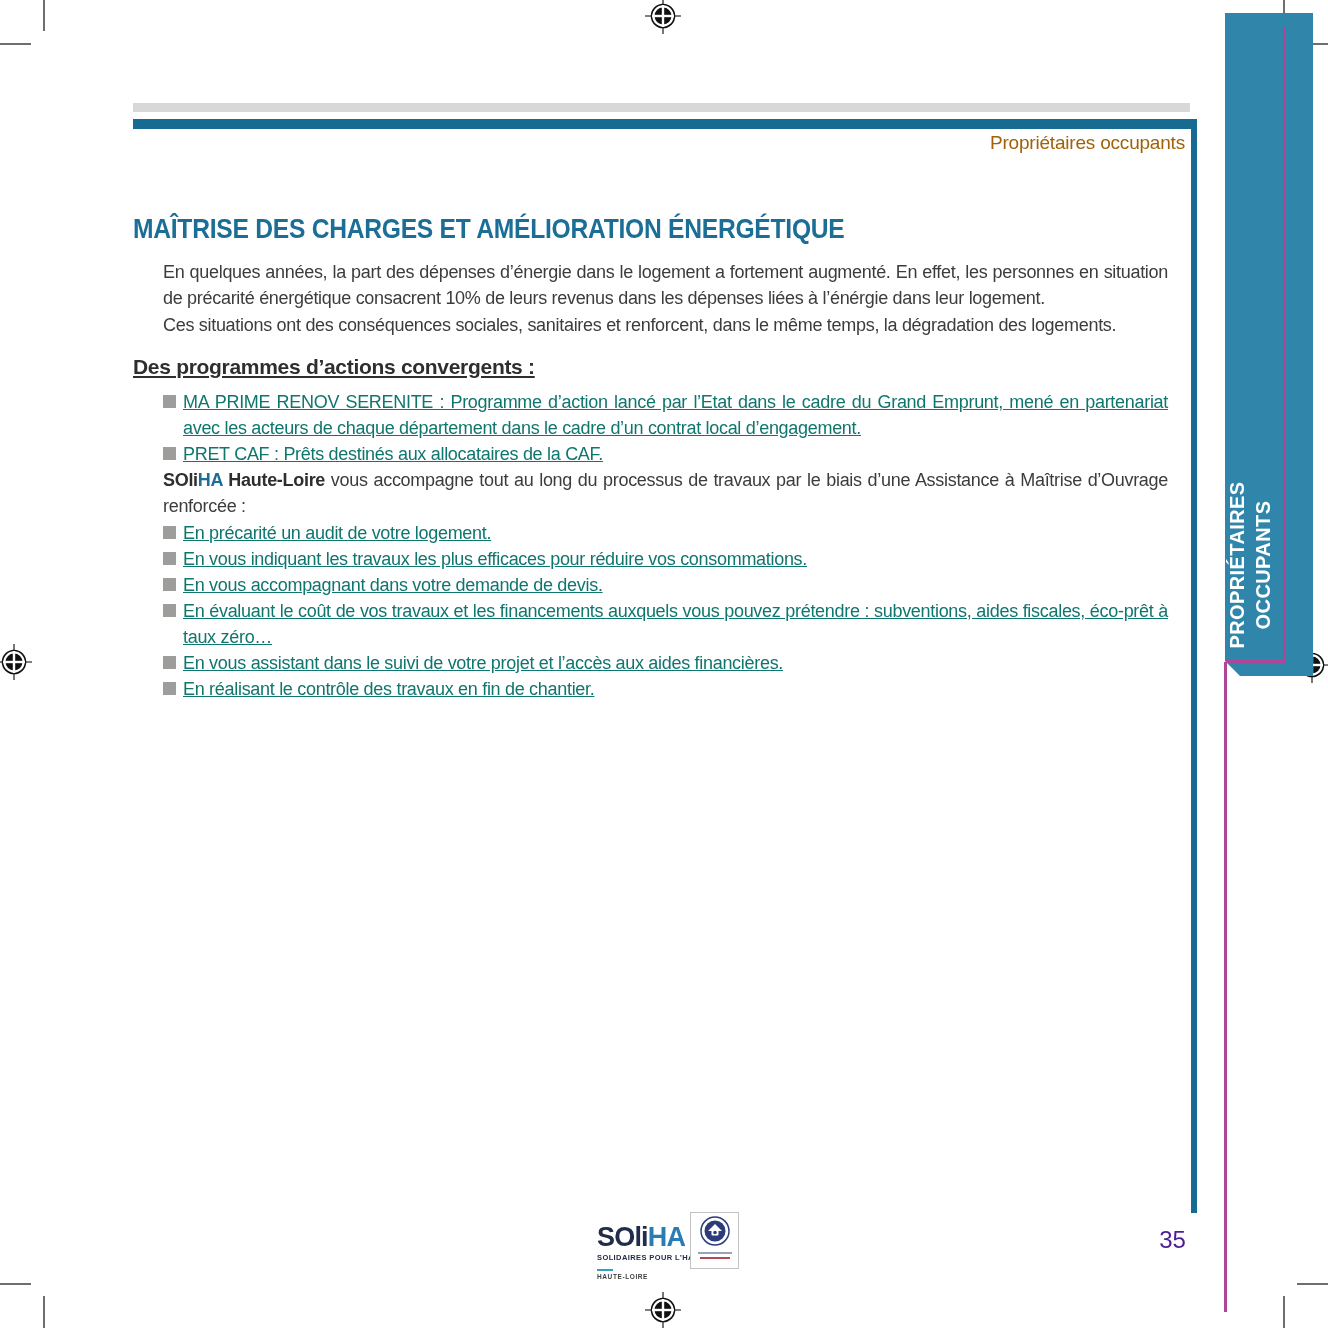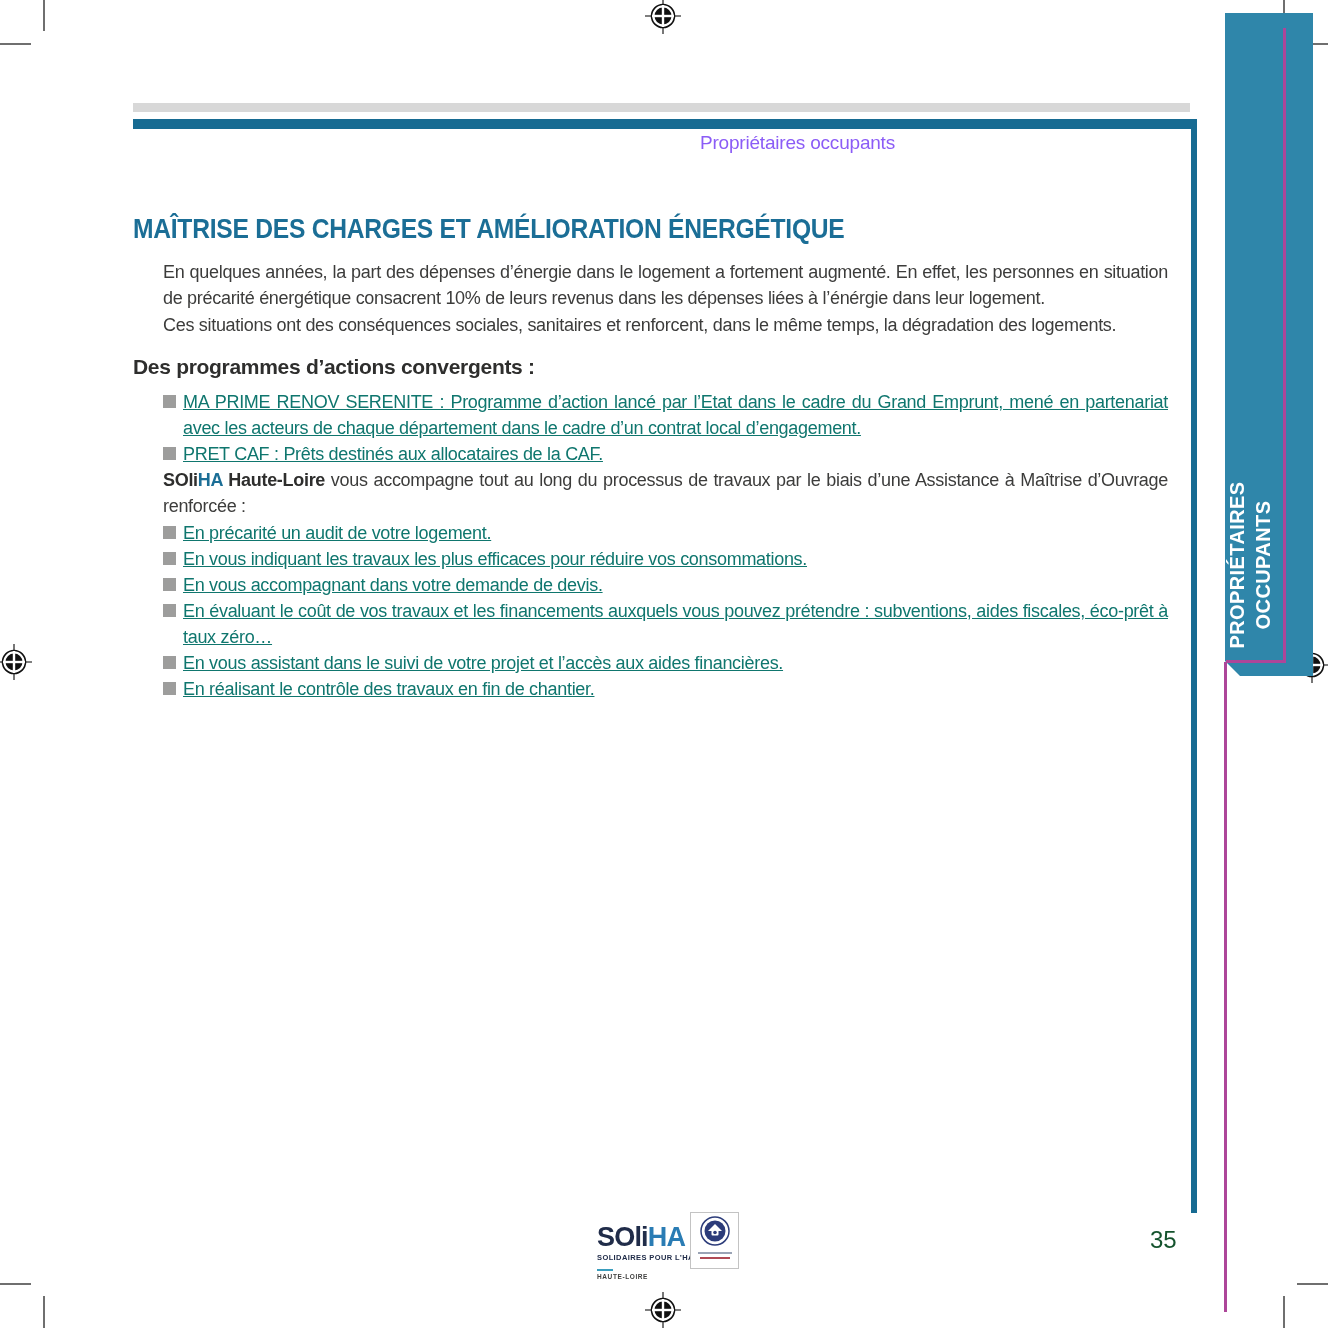--- a/index.html
+++ b/index.html
@@ -8,37 +8,38 @@
     font-family:"Liberation Sans", sans-serif;color:#3c3c3b;overflow:hidden;
   }
   
   .cropline{position:absolute;background:#6f6f6f;}
   .regmark{position:absolute;width:36px;height:36px;}
   
   .bar-gray{position:absolute;left:133px;top:103px;width:1057px;height:9px;background:#d8d8d8;}
   .bar-blue{position:absolute;left:133px;top:119px;width:1064px;height:10px;background:#176b92;}
   .vline-blue{position:absolute;left:1191px;top:119px;width:6px;height:1094px;background:#176b92;}
   .header-label{
-    position:absolute;left:700px;top:132px;width:485px;
-    font-size:19px;color:#8b5cf6;letter-spacing:-0.2px;
+    position:absolute;left:700px;top:132px;width:485px;text-align:right;
+    font-size:19px;color:#a16207;letter-spacing:-0.2px;
   }
   
   .content{position:absolute;left:133px;top:213px;width:1035px;}
   .page-title{
     font-size:28px;font-weight:bold;color:#1b6e96;letter-spacing:-0.3px;
     transform:scaleX(0.88);transform-origin:left center;white-space:nowrap;
     margin:0 0 14px 0;
   }
   .body-par{
     font-size:18px;line-height:26px;letter-spacing:-0.3px;margin:0 0 1px 0;
     padding-left:30px;text-align:justify;color:#3c3c3b;
   }
   .section-heading{
     font-size:21px;font-weight:bold;color:#2e2e2d;letter-spacing:-0.3px;
     margin:17px 0 10px 0;
+    text-decoration:underline;
   }
   ul.squares{list-style:none;margin:0;padding:0 0 0 30px;}
   ul.squares li{
     position:relative;padding-left:20px;font-size:18px;line-height:26px;
     letter-spacing:-0.3px;text-align:justify;color:#0f766e;text-decoration:underline;
   }
   ul.squares li::before{
     content:"";position:absolute;left:0;top:6px;width:13px;height:13px;background:#9d9d9c;
   }
   .accomp-par{}
@@ -67,22 +68,22 @@
   .logo-tagline{font-size:7.5px;font-weight:bold;color:#202c49;letter-spacing:0.4px;margin-top:2px;white-space:nowrap;}
   .logo-region-rule{width:16px;height:2px;background:#3a9dbd;margin-top:7px;}
   .logo-region{font-size:6.5px;font-weight:bold;color:#3f3f3e;letter-spacing:0.6px;margin-top:2px;}
   .cert-box{
     position:absolute;left:690px;top:1212px;width:47px;height:55px;background:#fff;
     border:1px solid #c3c3c3;display:flex;flex-direction:column;align-items:center;
   }
   .cert-lines{width:34px;height:2px;background:#9aa3b5;margin-top:3px;}
   .cert-lines.l2{width:30px;background:#b04a55;}
   .page-number{
-    position:absolute;left:1150px;top:1226px;width:45px;text-align:left;
-    font-size:24px;color:#14532d;
+    position:absolute;left:1150px;top:1226px;width:45px;text-align:center;
+    font-size:24px;color:#4c1d95;
   }
 </style>
 </head>
 <body>
 
 <div class="cropline" style="left:43px;top:0;width:2px;height:31px;"></div>
 <div class="cropline" style="left:0;top:43px;width:31px;height:2px;"></div>
 <div class="cropline" style="left:1283px;top:0;width:2px;height:28px;"></div>
 <div class="cropline" style="left:1297px;top:43px;width:31px;height:2px;"></div>
 <div class="cropline" style="left:0;top:1283px;width:31px;height:2px;"></div>

